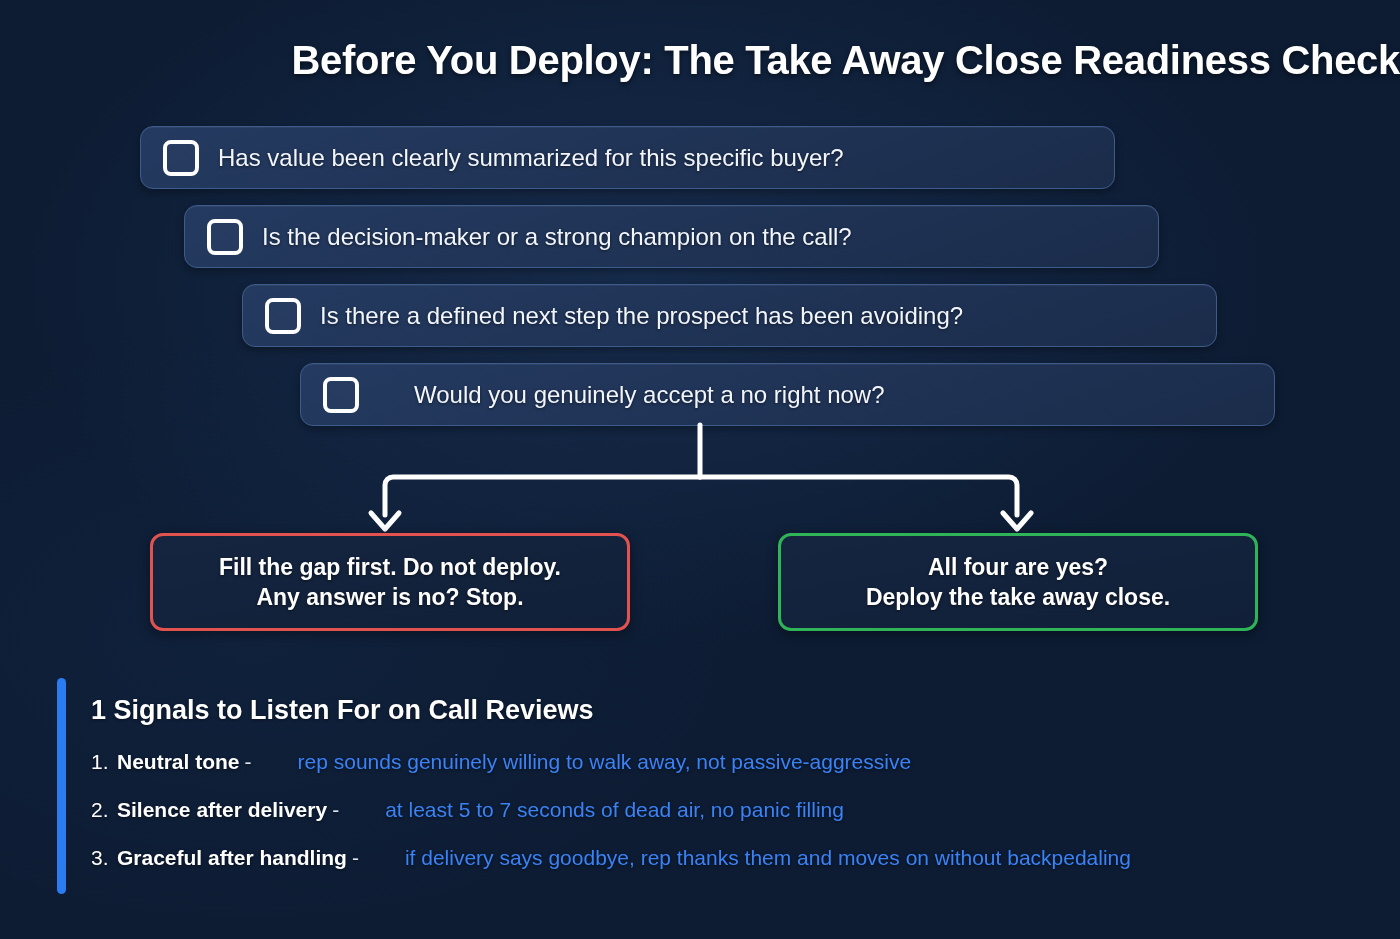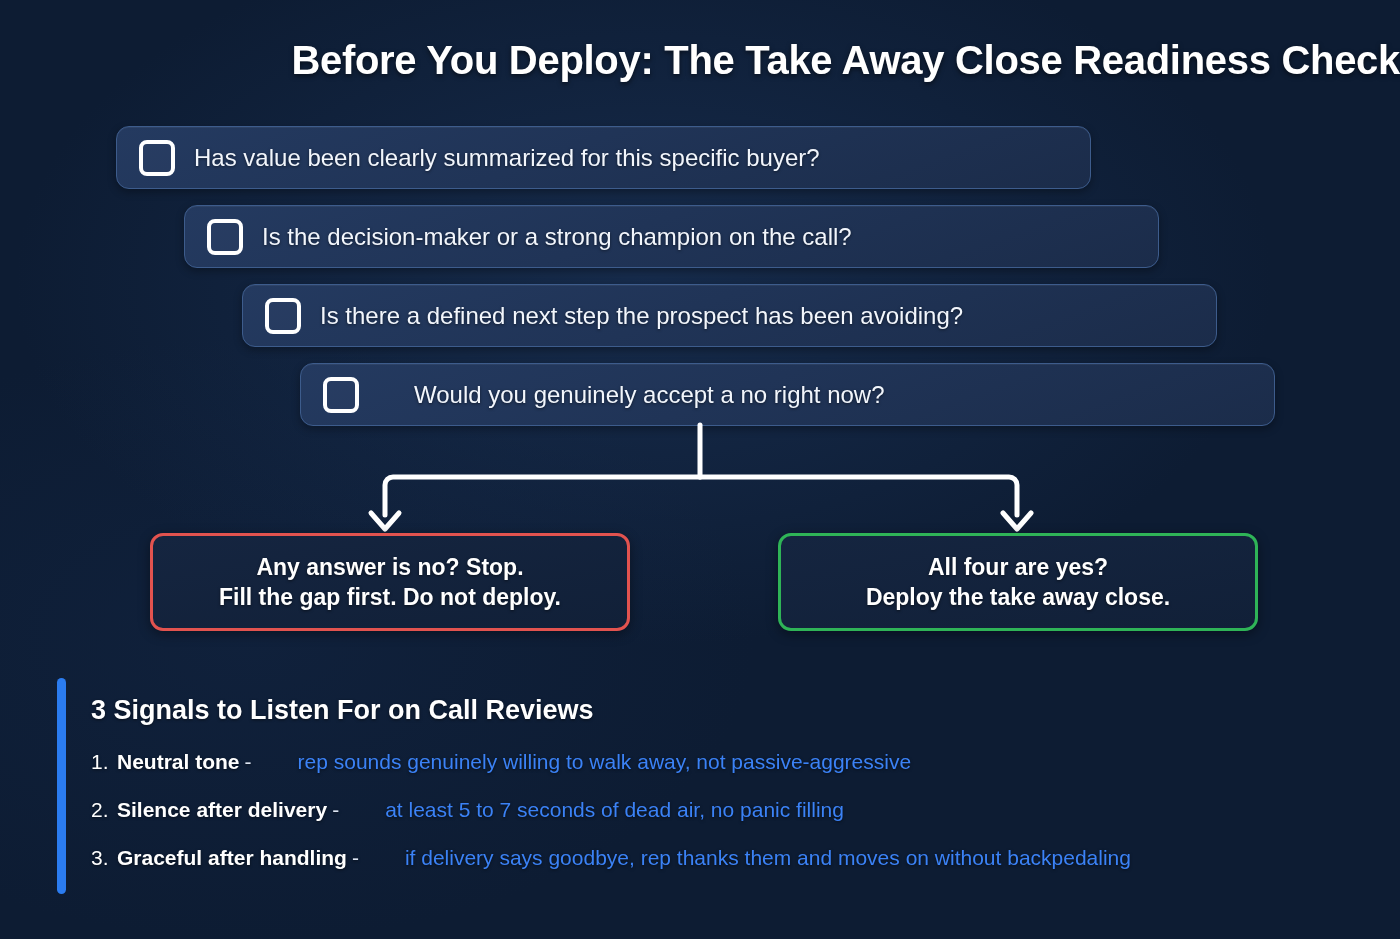--- a/index.html
+++ b/index.html
@@ -49,21 +49,21 @@
     width:975px;
     height:63px;
     border:1.5px solid #3d5c8c;
     border-radius:13px;
     background:linear-gradient(160deg, #243a60 0%, #203457 45%, #1b2c4a 100%);
     box-shadow:0 3px 9px rgba(0,0,0,0.33), inset 0 1px 0 rgba(255,255,255,0.05);
     display:flex;
     align-items:center;
     padding-left:22px;
   }
-  .check-card.r0 { left:116px; top:0px;   }
+  .check-card.r0 { left:140px; top:0px;   }
   .check-card.r1 { left:184px; top:79px;  }
   .check-card.r2 { left:242px; top:158px;text-align:right; }
   .check-card.r3 { left:300px; top:237px;gap:36px; }
 
   .checkbox {
     width:36px; height:36px;
     border:4px solid #ffffff;
     border-radius:8px;
     flex:0 0 auto;
     background:rgba(255,255,255,0.02);
@@ -183,34 +183,34 @@
         <path d="M700 5 L700 57"></path>
         <path d="M700 57 L393 57 A8 8 0 0 0 385 65 L385 95"></path>
         <path d="M700 57 L1009 57 A8 8 0 0 1 1017 65 L1017 95"></path>
       </g>
       <path d="M371 93 L385 109 L399 93" fill="none" stroke="#ffffff" stroke-width="5" stroke-linecap="round" stroke-linejoin="round"></path>
       <path d="M1003 93 L1017 109 L1031 93" fill="none" stroke="#ffffff" stroke-width="5" stroke-linecap="round" stroke-linejoin="round"></path>
     </svg>
   </div>
 
   <div class="outcome stop">
+    <div class="line">Fill the gap first. Do not deploy.</div>
     <div class="line">Any answer is no? Stop.</div>
-    <div class="line">Fill the gap first. Do not deploy.</div>
   </div>
 
   <div class="outcome deploy">
     <div class="line">All four are yes?</div>
     <div class="line">Deploy the take away close.</div>
   </div>
 
   <div class="signals">
 
     <div class="accent-bar"></div>
 
-    <div class="signals-title">3 Signals to Listen For on Call Reviews</div>
+    <div class="signals-title">1 Signals to Listen For on Call Reviews</div>
 
     <div class="signal-list">
 
       <div class="signal-item">
         <span class="signal-num">1.</span>
         <span class="signal-term">Neutral tone</span>
         <span class="signal-sep">-</span>
         <span class="signal-desc">rep sounds genuinely willing to walk away, not passive-aggressive</span>
       </div>
 

